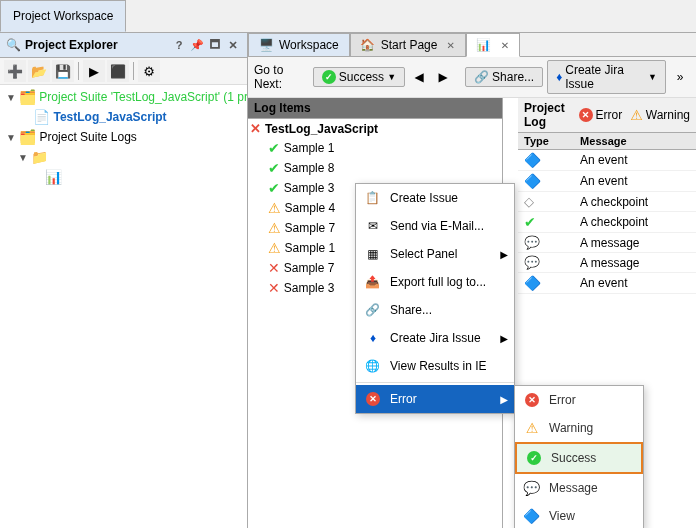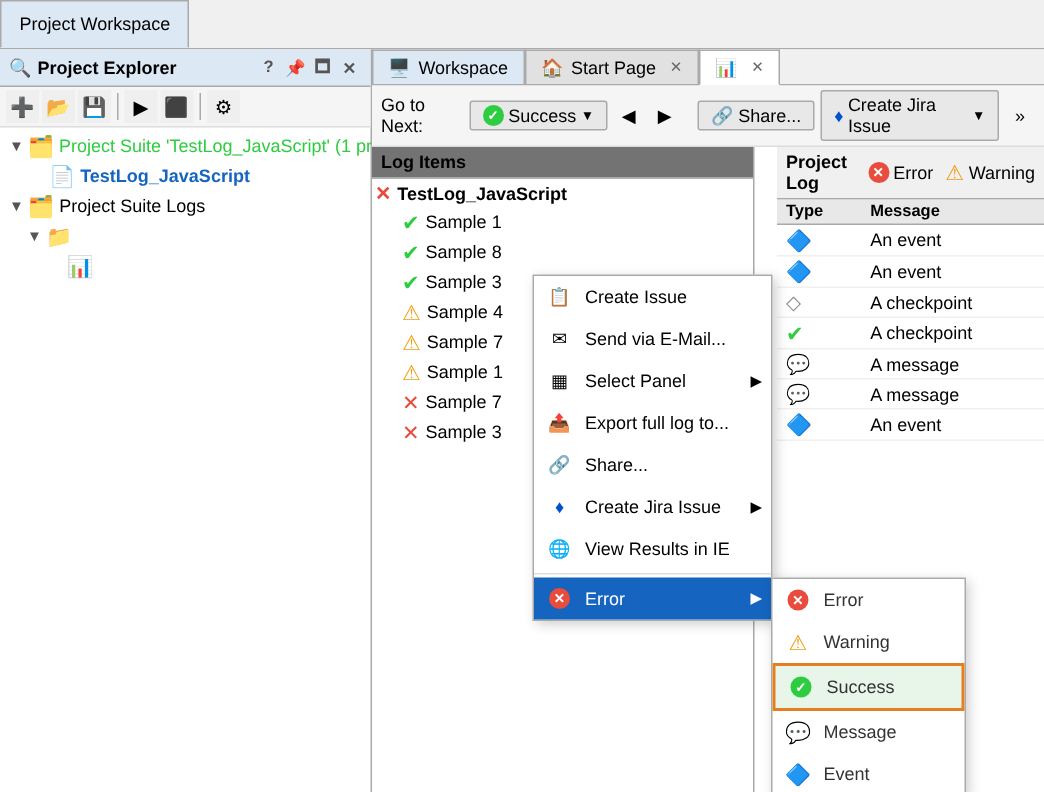--- a/index.html
+++ b/index.html
@@ -373,18 +373,18 @@
       <div class="ctx-item" style="color:#333;">
         <span class="ctx-icon">
           <span style="color:#888;font-size:14px;">💬</span>
         </span>
         <span>Message</span>
       </div>
       <div class="ctx-item" style="color:#333;">
         <span class="ctx-icon">
           <span style="color:#5b9bd5;font-size:14px;">🔷</span>
         </span>
-        <span>Event</span>
+        <span>View</span>
       </div>
 
     </div>
   </div>
 </div>
 
 </body></html>

